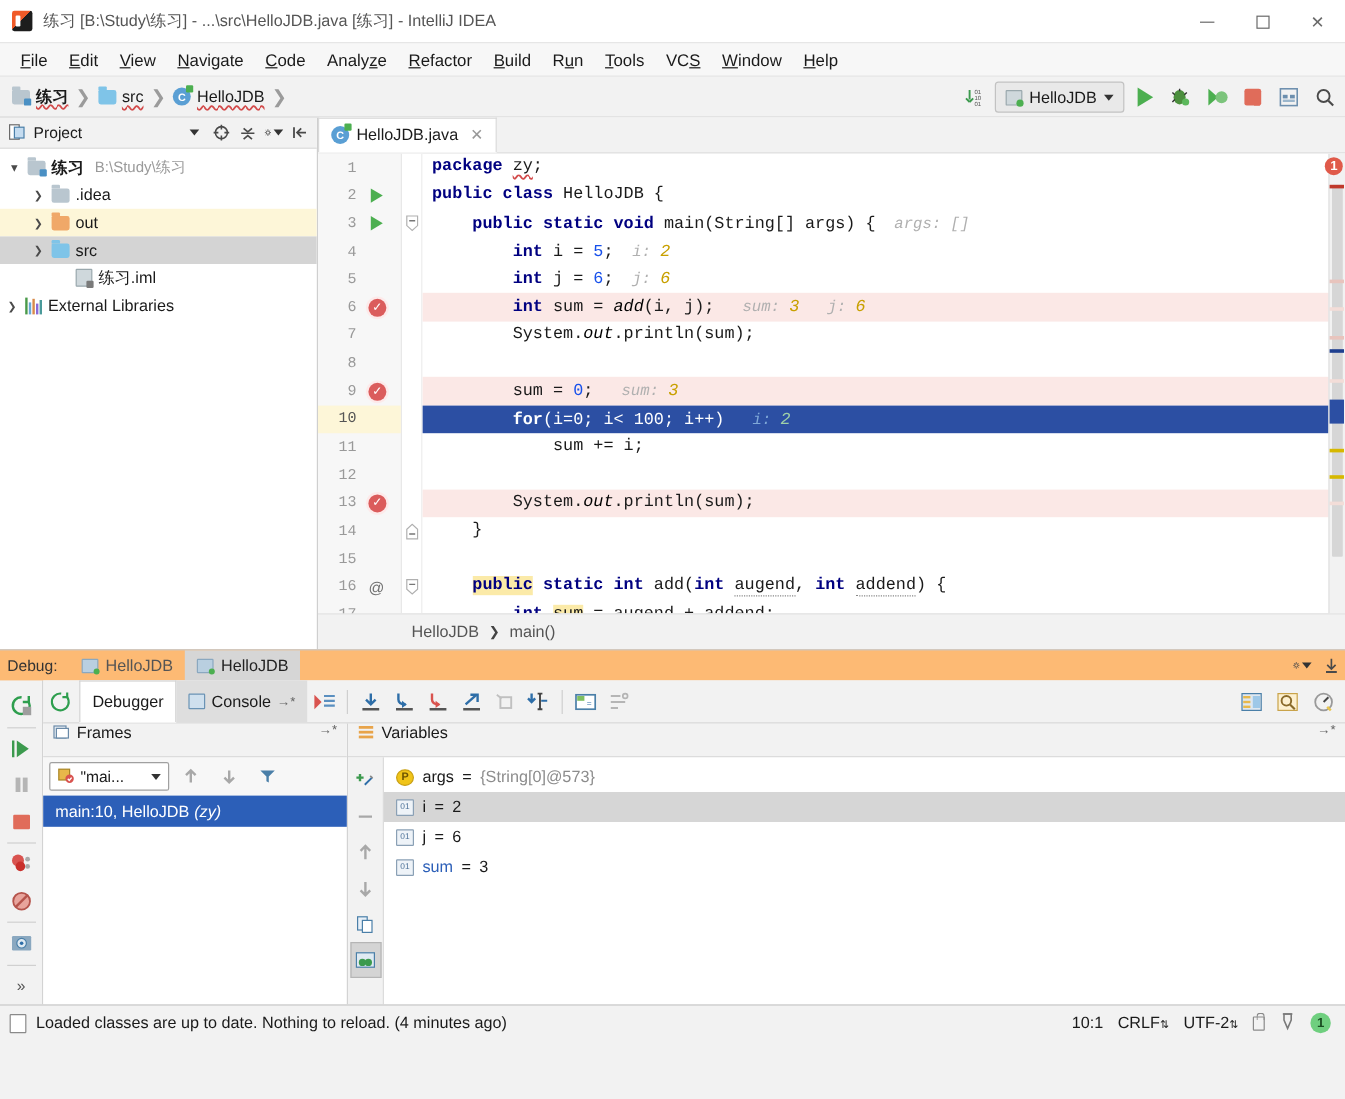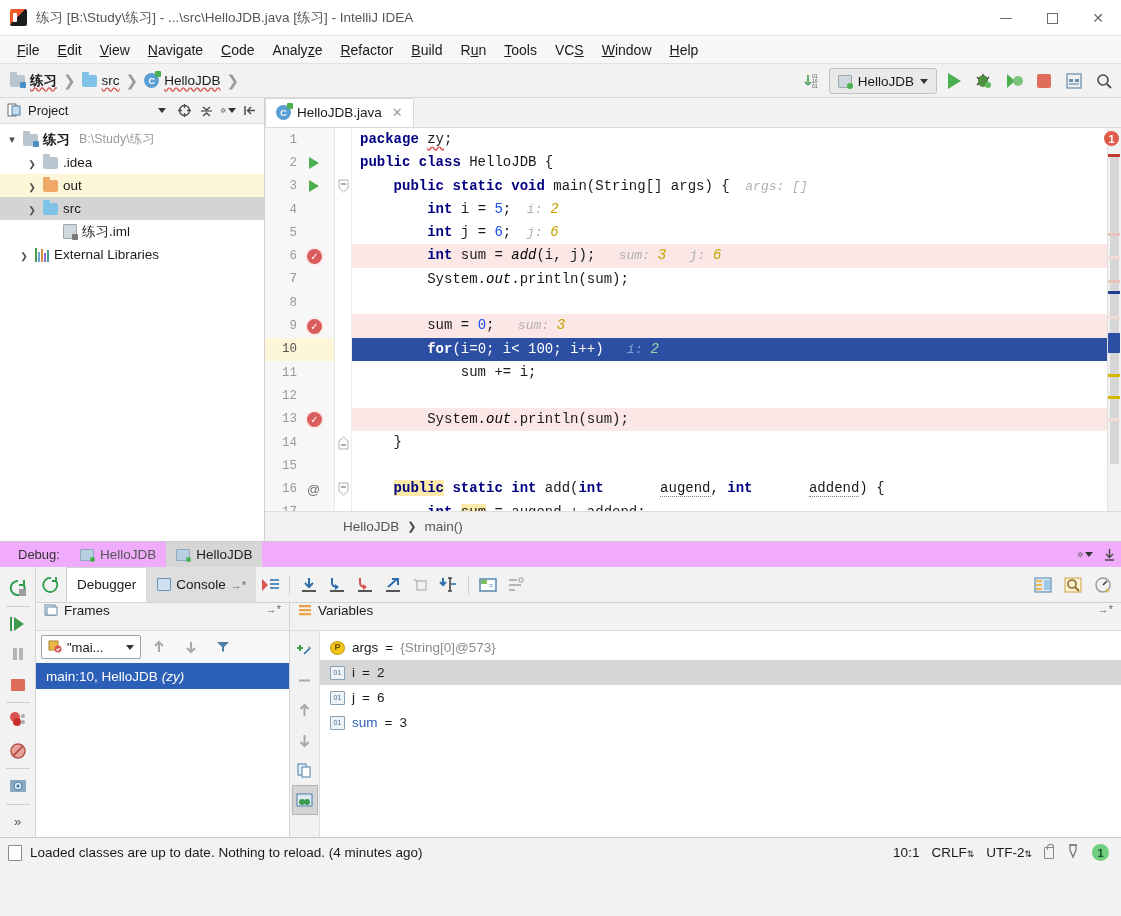--- a/index.html
+++ b/index.html
@@ -163,21 +163,21 @@
   .mth { color:#000; font-style:italic; }
   .cmt-hint { color:#b0b0b0; font-style:italic; font-size:13px; }
   .hint-val { color:#c8a000; font-style:italic; }
   .line-bp { background:#fbe8e6; }
   .line-cur { background:#2c4fa3; color:#fff; }
   .line-cur .kw { color:#fff;margin-top:31px; }
   .line-cur .cmt-hint { color:#7fa8d8; }
   .line-cur .hint-val { color:#9fd0a8; }
   .hl-tok { background:#fbeaa8; }
   .wavy { text-decoration: underline wavy #d34b4b; text-underline-offset:3px; }
-  .dotted-u { border-bottom:1px dotted #888;margin-left:48px; }
+  .dotted-u { border-bottom:1px dotted #888; }
 
   .watermark {
     position:absolute; left:4px; top:318px; font-size:46px; color:#d00000;
     font-family:"Liberation Sans", sans-serif; pointer-events:none; z-index:30;
     white-space:nowrap;
   }
 
   .err-stripe { position:absolute; right:0; top:0; width:14px; height:100%; background:#f2f2f2; border-left:1px solid #e0e0e0; }
   .err-badge {
     position:absolute; right:2px; top:3px; width:15px; height:15px; border-radius:50%;
@@ -186,21 +186,21 @@
   }
   .stripe-mark { position:absolute; right:1px; width:12px; height:3px; }
   .sb-track { position:absolute; right:2px; top:22px; width:9px; background:#d6d6d6; border-radius:1px; }
 
   .crumb-bar {
     height:30px; background:#f2f2f2; border-top:1px solid #dedede; display:flex; align-items:center;
     padding-left:78px; font-size:13.5px; color:#555; gap:8px;
   }
 
   
-  .debug-head { height:26px; background:#f0abfc; border-top:1px solid #c9c9c9; display:flex; align-items:center; padding-left:18px; position:relative; }
+  .debug-head { height:26px; background:#fdba74; border-top:1px solid #c9c9c9; display:flex; align-items:center; padding-left:6px; position:relative; }
   .debug-label { font-size:13px; color:#333; padding-right:10px; }
   .dtab {
     display:flex; align-items:center; gap:6px; height:26px; padding:0 10px; font-size:13.5px; color:#555;
   }
   .dtab.active { background:#d6d6d6; color:#222; }
   .dtab-ic { width:14px;height:12px;background:#b9cfe0;border:1px solid #8aa8c0;border-radius:1px;position:relative;}
   .dtab-ic::after{content:"";position:absolute;right:-2px;bottom:-2px;width:5px;height:5px;background:#4caf50;border-radius:50%;}
   .dh-right { position:absolute; right:4px; display:flex; align-items:center; gap:8px; }
 
   .debug-body { display:flex; height:270px; }
@@ -426,21 +426,21 @@
         <div class="tnode hl-gray" style="padding-left: 26px;">
           <span class="arrow right"></span>
           <span class="folder-ic blue"></span>
           <span class="tlabel">src</span>
         </div>
         <div class="tnode" style="padding-left: 46px;">
           <span class="arrow empty"></span>
           <span class="iml-ic"></span>
           <span class="tlabel">练习.iml</span>
         </div>
-        <div class="tnode" style="padding-left: 18px;">
+        <div class="tnode" style="padding-left: 4px;">
           <span class="arrow right"></span>
           <span class="lib-ic">
             <i style="background: rgb(74, 154, 74); height: 14px;"></i>
             <i style="background: rgb(106, 168, 216); height: 10px;"></i>
             <i style="background: rgb(216, 138, 74); height: 13px;"></i>
             <i style="background: rgb(138, 106, 216); height: 9px;"></i>
             <i style="background: rgb(74, 154, 154); height: 12px;"></i>
           </span>
           <span class="tlabel">External Libraries</span>
         </div>

